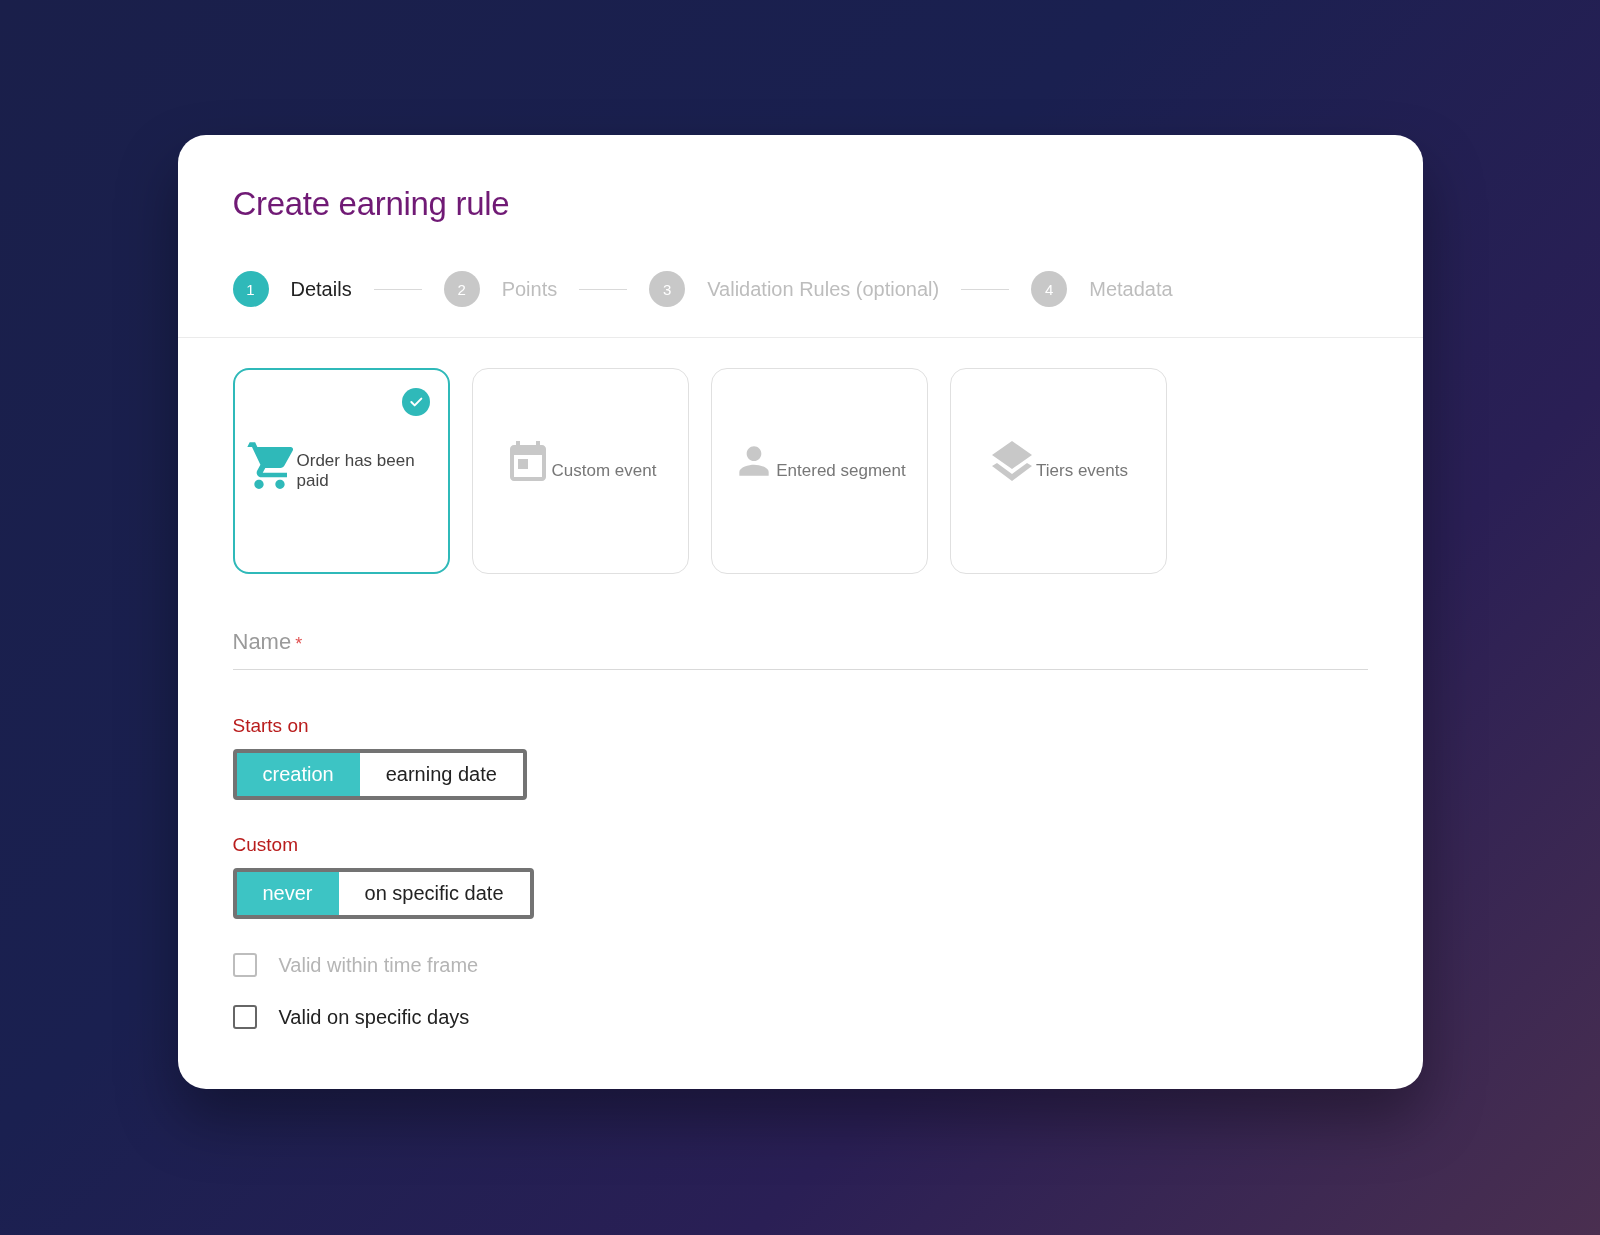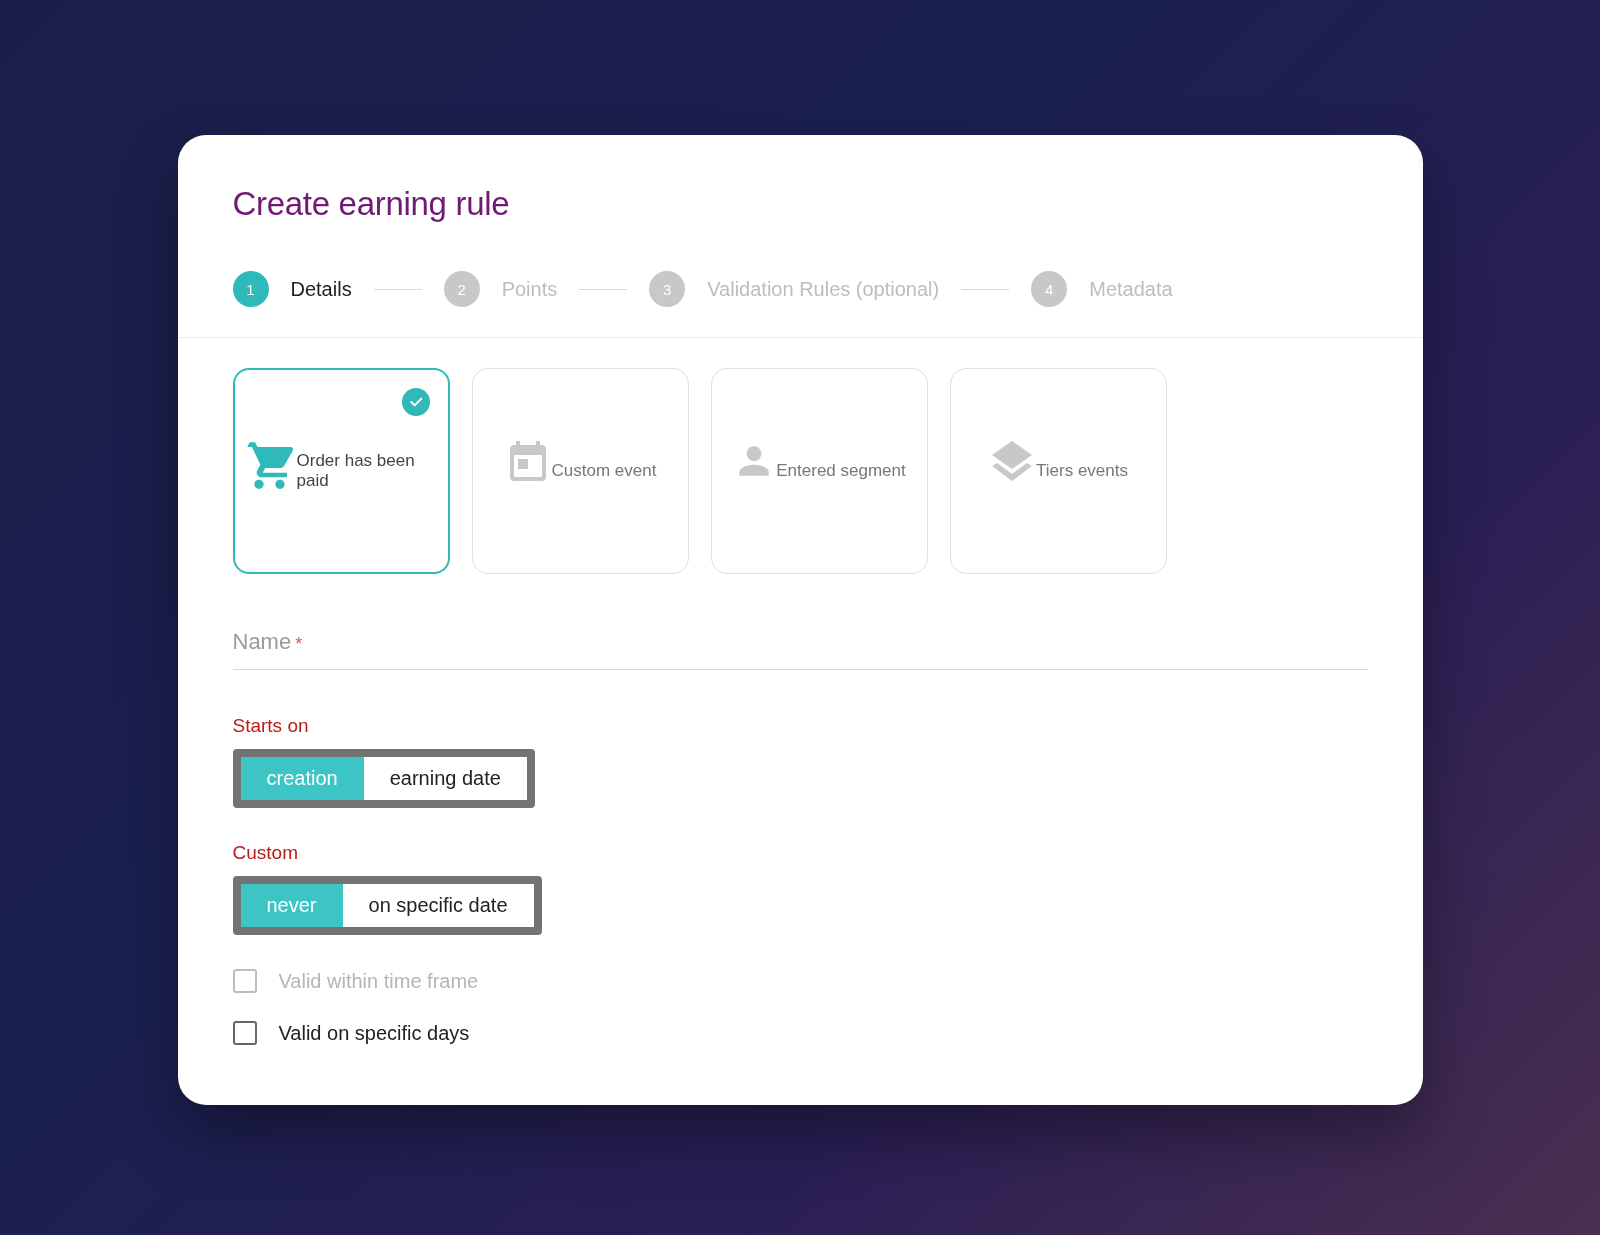--- a/index.html
+++ b/index.html
@@ -155,21 +155,21 @@
     margin-bottom: 34px;
   }
   .field-label {
     font-size: 19px;
     color: #b91c1c;
     margin-bottom: 12px;
     display: block;
   }
   .toggle-group {
     display: inline-flex;
-    border: 8px solid #737373;
+    border: 4px solid #737373;
     border-radius: 4px;
     overflow: hidden;
   }
   .toggle-btn {
     padding: 10px 26px;
     font-size: 20px;
     background: #fff;
     color: #222;
     border: none;
     cursor: pointer;

